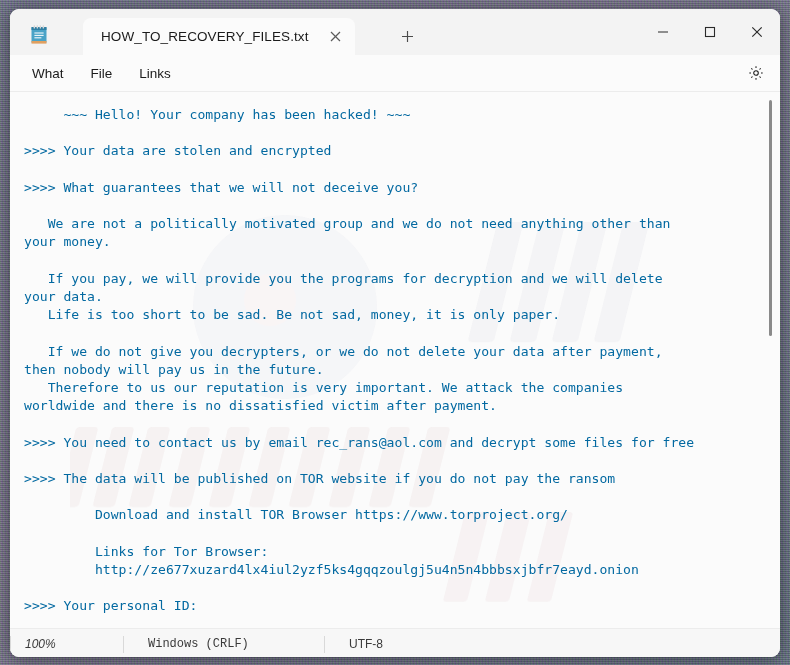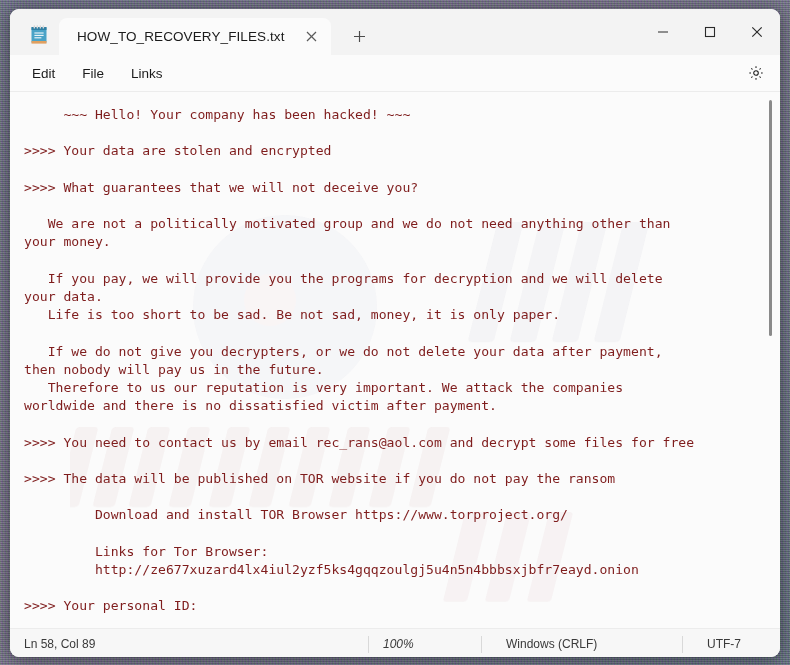--- a/index.html
+++ b/index.html
@@ -40,20 +40,21 @@
     box-shadow: 0 2px 18px rgba(0,0,0,.45);
   }
 
   
   #titlebar {
     height: 46px;
     background: #f3f3f3;
     display: flex;
     align-items: flex-end;
     position: relative;
+    gap: 24px;
   }
   #app-icon {
     width: 34px;
     margin: 0 3px 9px 12px;
     display: flex;
     align-items: center;
     justify-content: center;
   }
   .np-icon { display:block; }
 
@@ -141,21 +142,21 @@
     pointer-events: none;
     opacity: .5;
   }
   #editor {
     position: absolute;
     inset: 0;
     padding: 14px 26px 0 14px;
     font-family: "DejaVu Sans Mono", "Liberation Mono", monospace;
     font-size: 13.1px;
     line-height: 18.2px;
-    color: #7f1d1d;
+    color: #0369a1;
     white-space: pre;
     letter-spacing: 0px;
     overflow: hidden;
   }
 
   
   #scrollbar {
     position: absolute;
     right: 4px; top: 6px;
     width: 10px; bottom: 6px;
@@ -177,21 +178,21 @@
     border-top: 1px solid #ececec;
     display: flex;
     align-items: center;
     font-size: 12px;
     color: #3a3a3a;
   }
   .sb-cell { padding: 0 14px; height: 17px; display:flex; align-items:center; }
   .sb-sep { width: 1px; height: 17px; background: #d9d9d9; }
   #sb-ln { min-width: 330px; }
   #sb-zoom { min-width: 84px; justify-content: flex-start; font-style: italic; }
-  #sb-eol { min-width: 162px; justify-content: flex-start; padding-left: 24px;}
+  #sb-eol { min-width: 162px; justify-content: flex-start; padding-left: 24px; font-family: Liberation Mono, monospace;}
   #sb-enc { padding-left: 24px; }
 </style>
 </head>
 <body>
 
 <div id="desktop"></div>
 
 <div id="window">
 
   <div id="titlebar">
@@ -246,21 +247,21 @@
       <div class="wbtn close">
         <svg width="12" height="12" viewBox="0 0 12 12">
           <line x1="1.3" y1="1.3" x2="10.7" y2="10.7" stroke="currentColor" stroke-width="1.15"></line>
           <line x1="10.7" y1="1.3" x2="1.3" y2="10.7" stroke="currentColor" stroke-width="1.15"></line>
         </svg>
       </div>
     </div>
   </div>
 
   <div id="menubar">
-    <div class="menu-item">Edit</div>
+    <div class="menu-item">What</div>
     <div class="menu-item">File</div>
     <div class="menu-item">Links</div>
     <div id="gear">
       <svg width="16" height="16" viewBox="0 0 16 16" fill="none" stroke="currentColor" stroke-width="1.05">
         <circle cx="8" cy="8" r="2.3"></circle>
         <path d="M8 1.3v1.7M8 13v1.7M1.3 8h1.7M13 8h1.7M3.3 3.3l1.2 1.2M11.5 11.5l1.2 1.2M12.7 3.3l-1.2 1.2M4.5 11.5l-1.2 1.2"></path>
       </svg>
     </div>
   </div>
 
@@ -324,22 +325,21 @@
          http://ze677xuzard4lx4iul2yzf5ks4gqqzoulgj5u4n5n4bbbsxjbfr7eayd.onion
 
 &gt;&gt;&gt;&gt; Your personal ID:</div>
 
     <div id="scrollbar">
       <div id="scroll-thumb"></div>
     </div>
   </div>
 
   <div id="statusbar">
-    <div class="sb-cell" id="sb-ln">Ln 58, Col 89</div>
     <div class="sb-sep"></div>
     <div class="sb-cell" id="sb-zoom">100%</div>
     <div class="sb-sep"></div>
     <div class="sb-cell" id="sb-eol">Windows (CRLF)</div>
     <div class="sb-sep"></div>
-    <div class="sb-cell" id="sb-enc">UTF-7</div>
+    <div class="sb-cell" id="sb-enc">UTF-8</div>
   </div>
 
 </div>
 
 </body></html>

